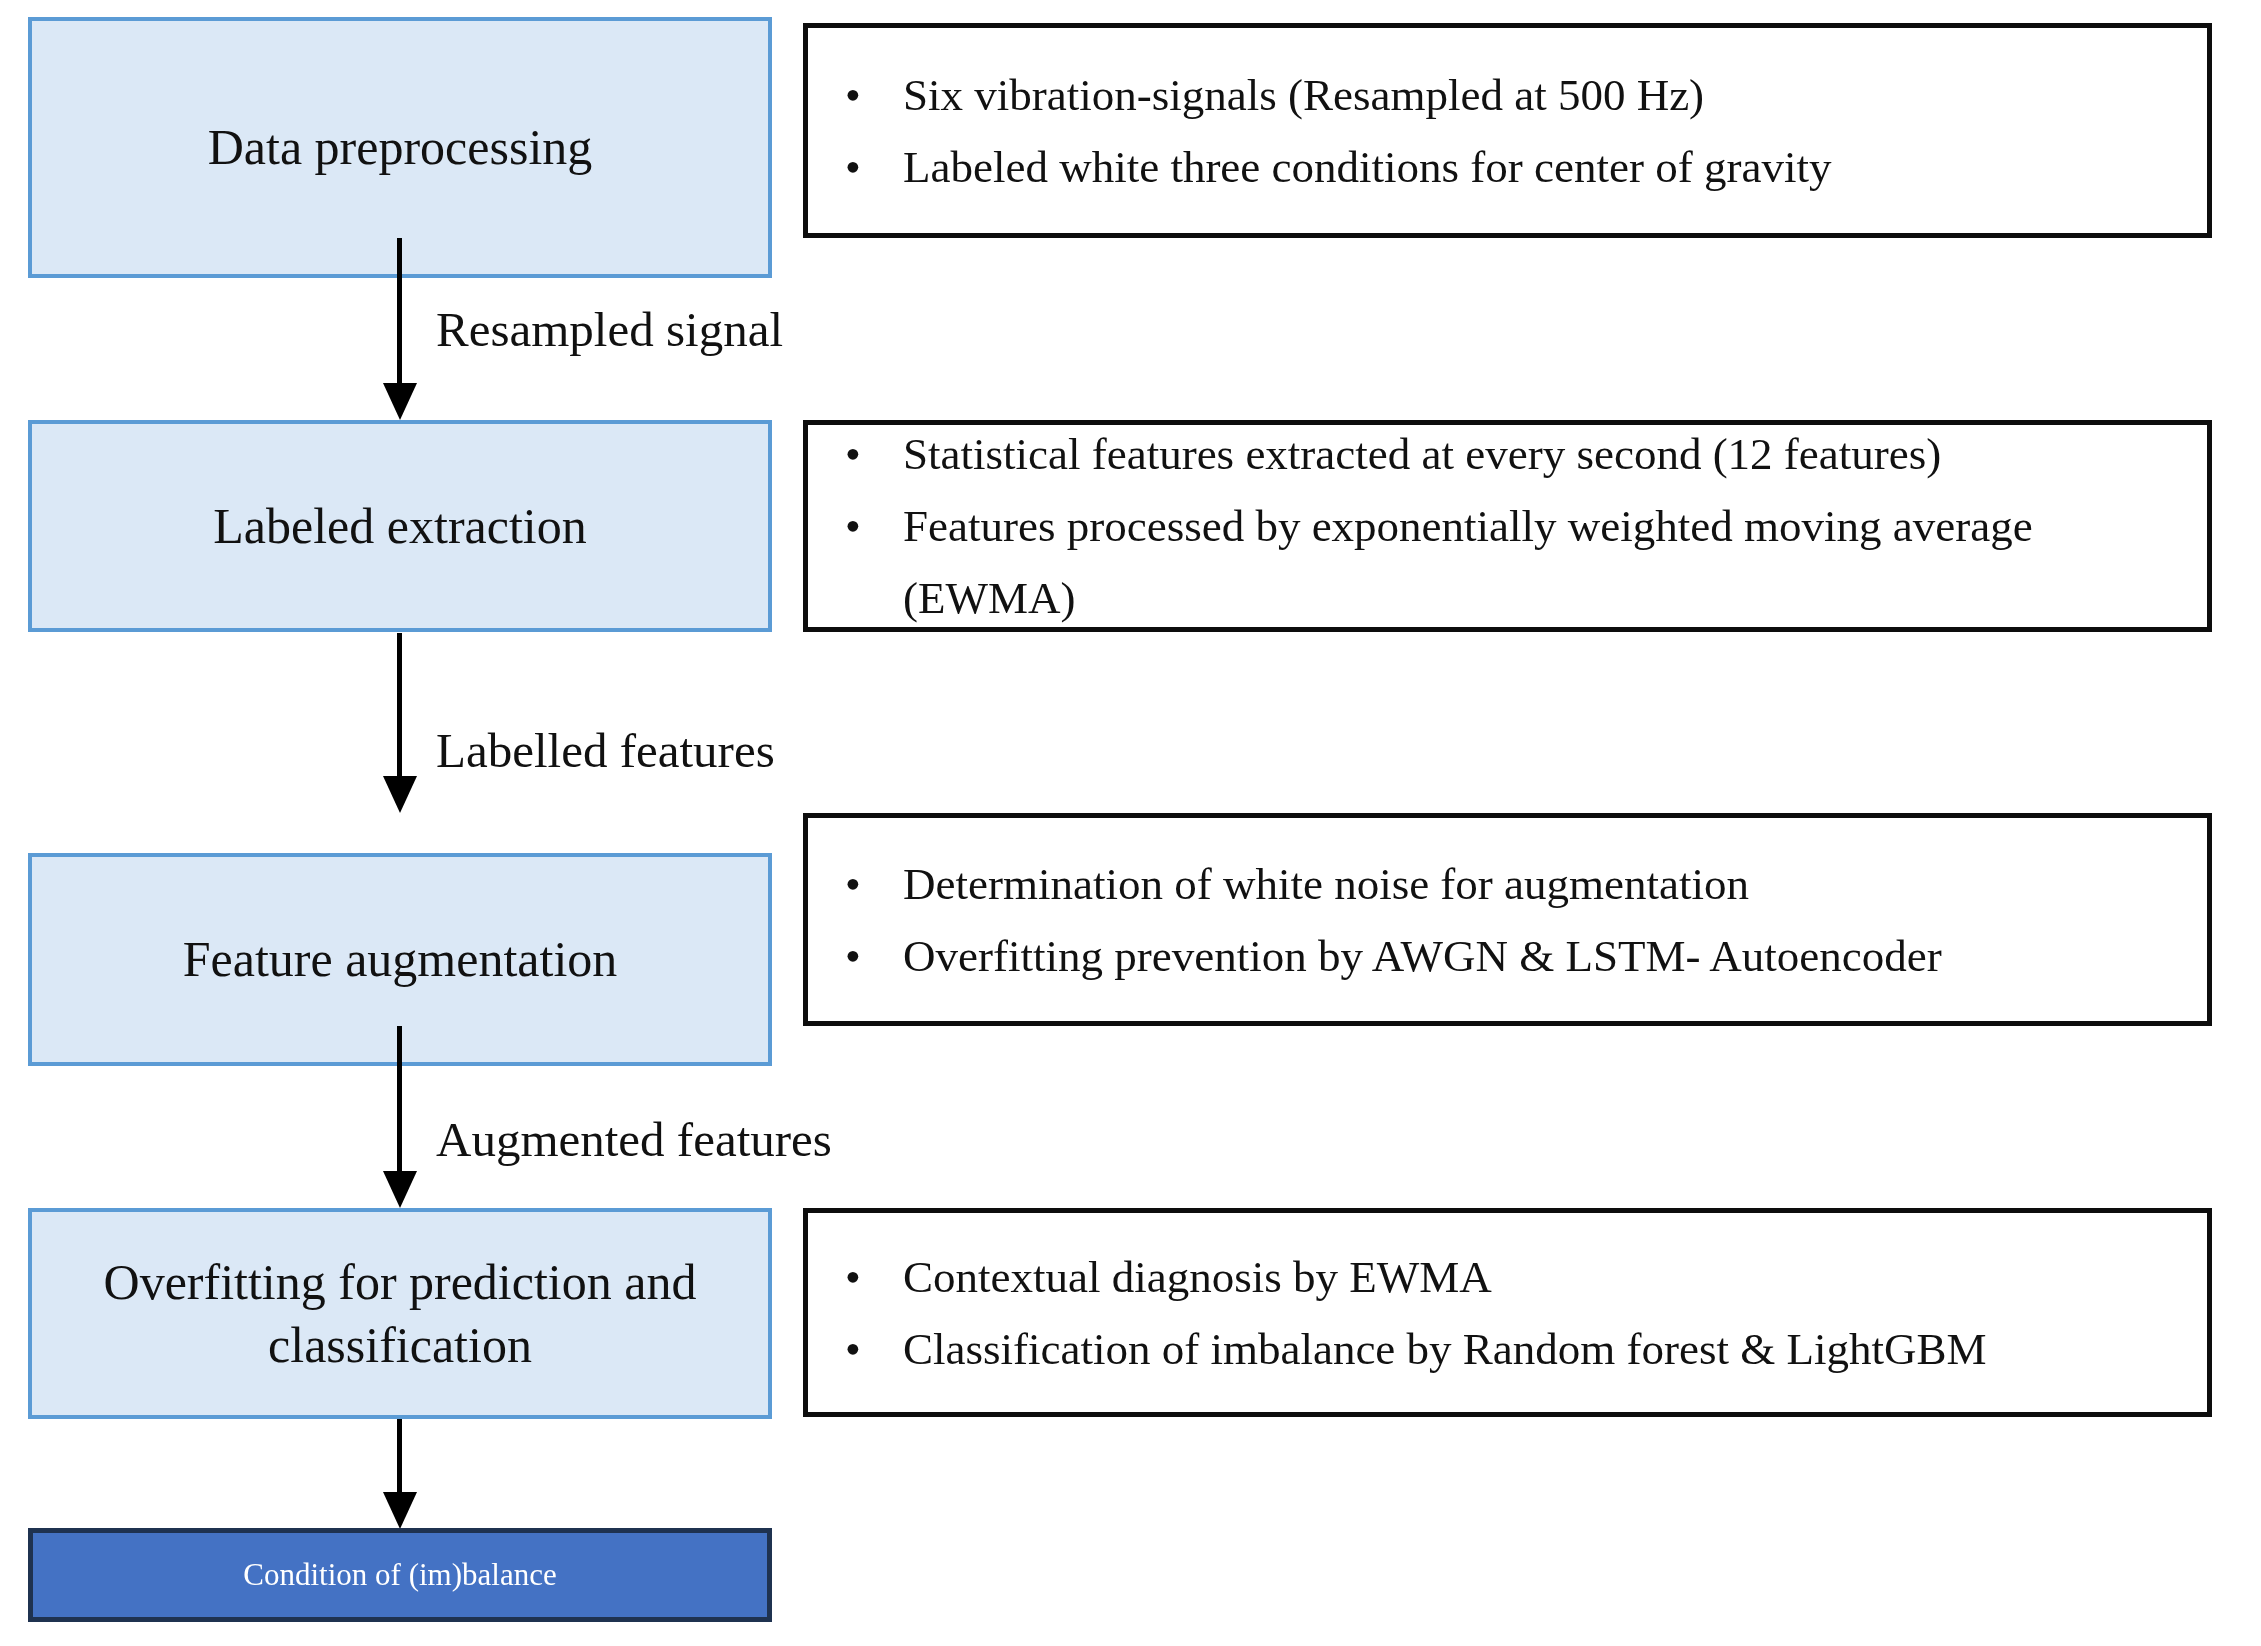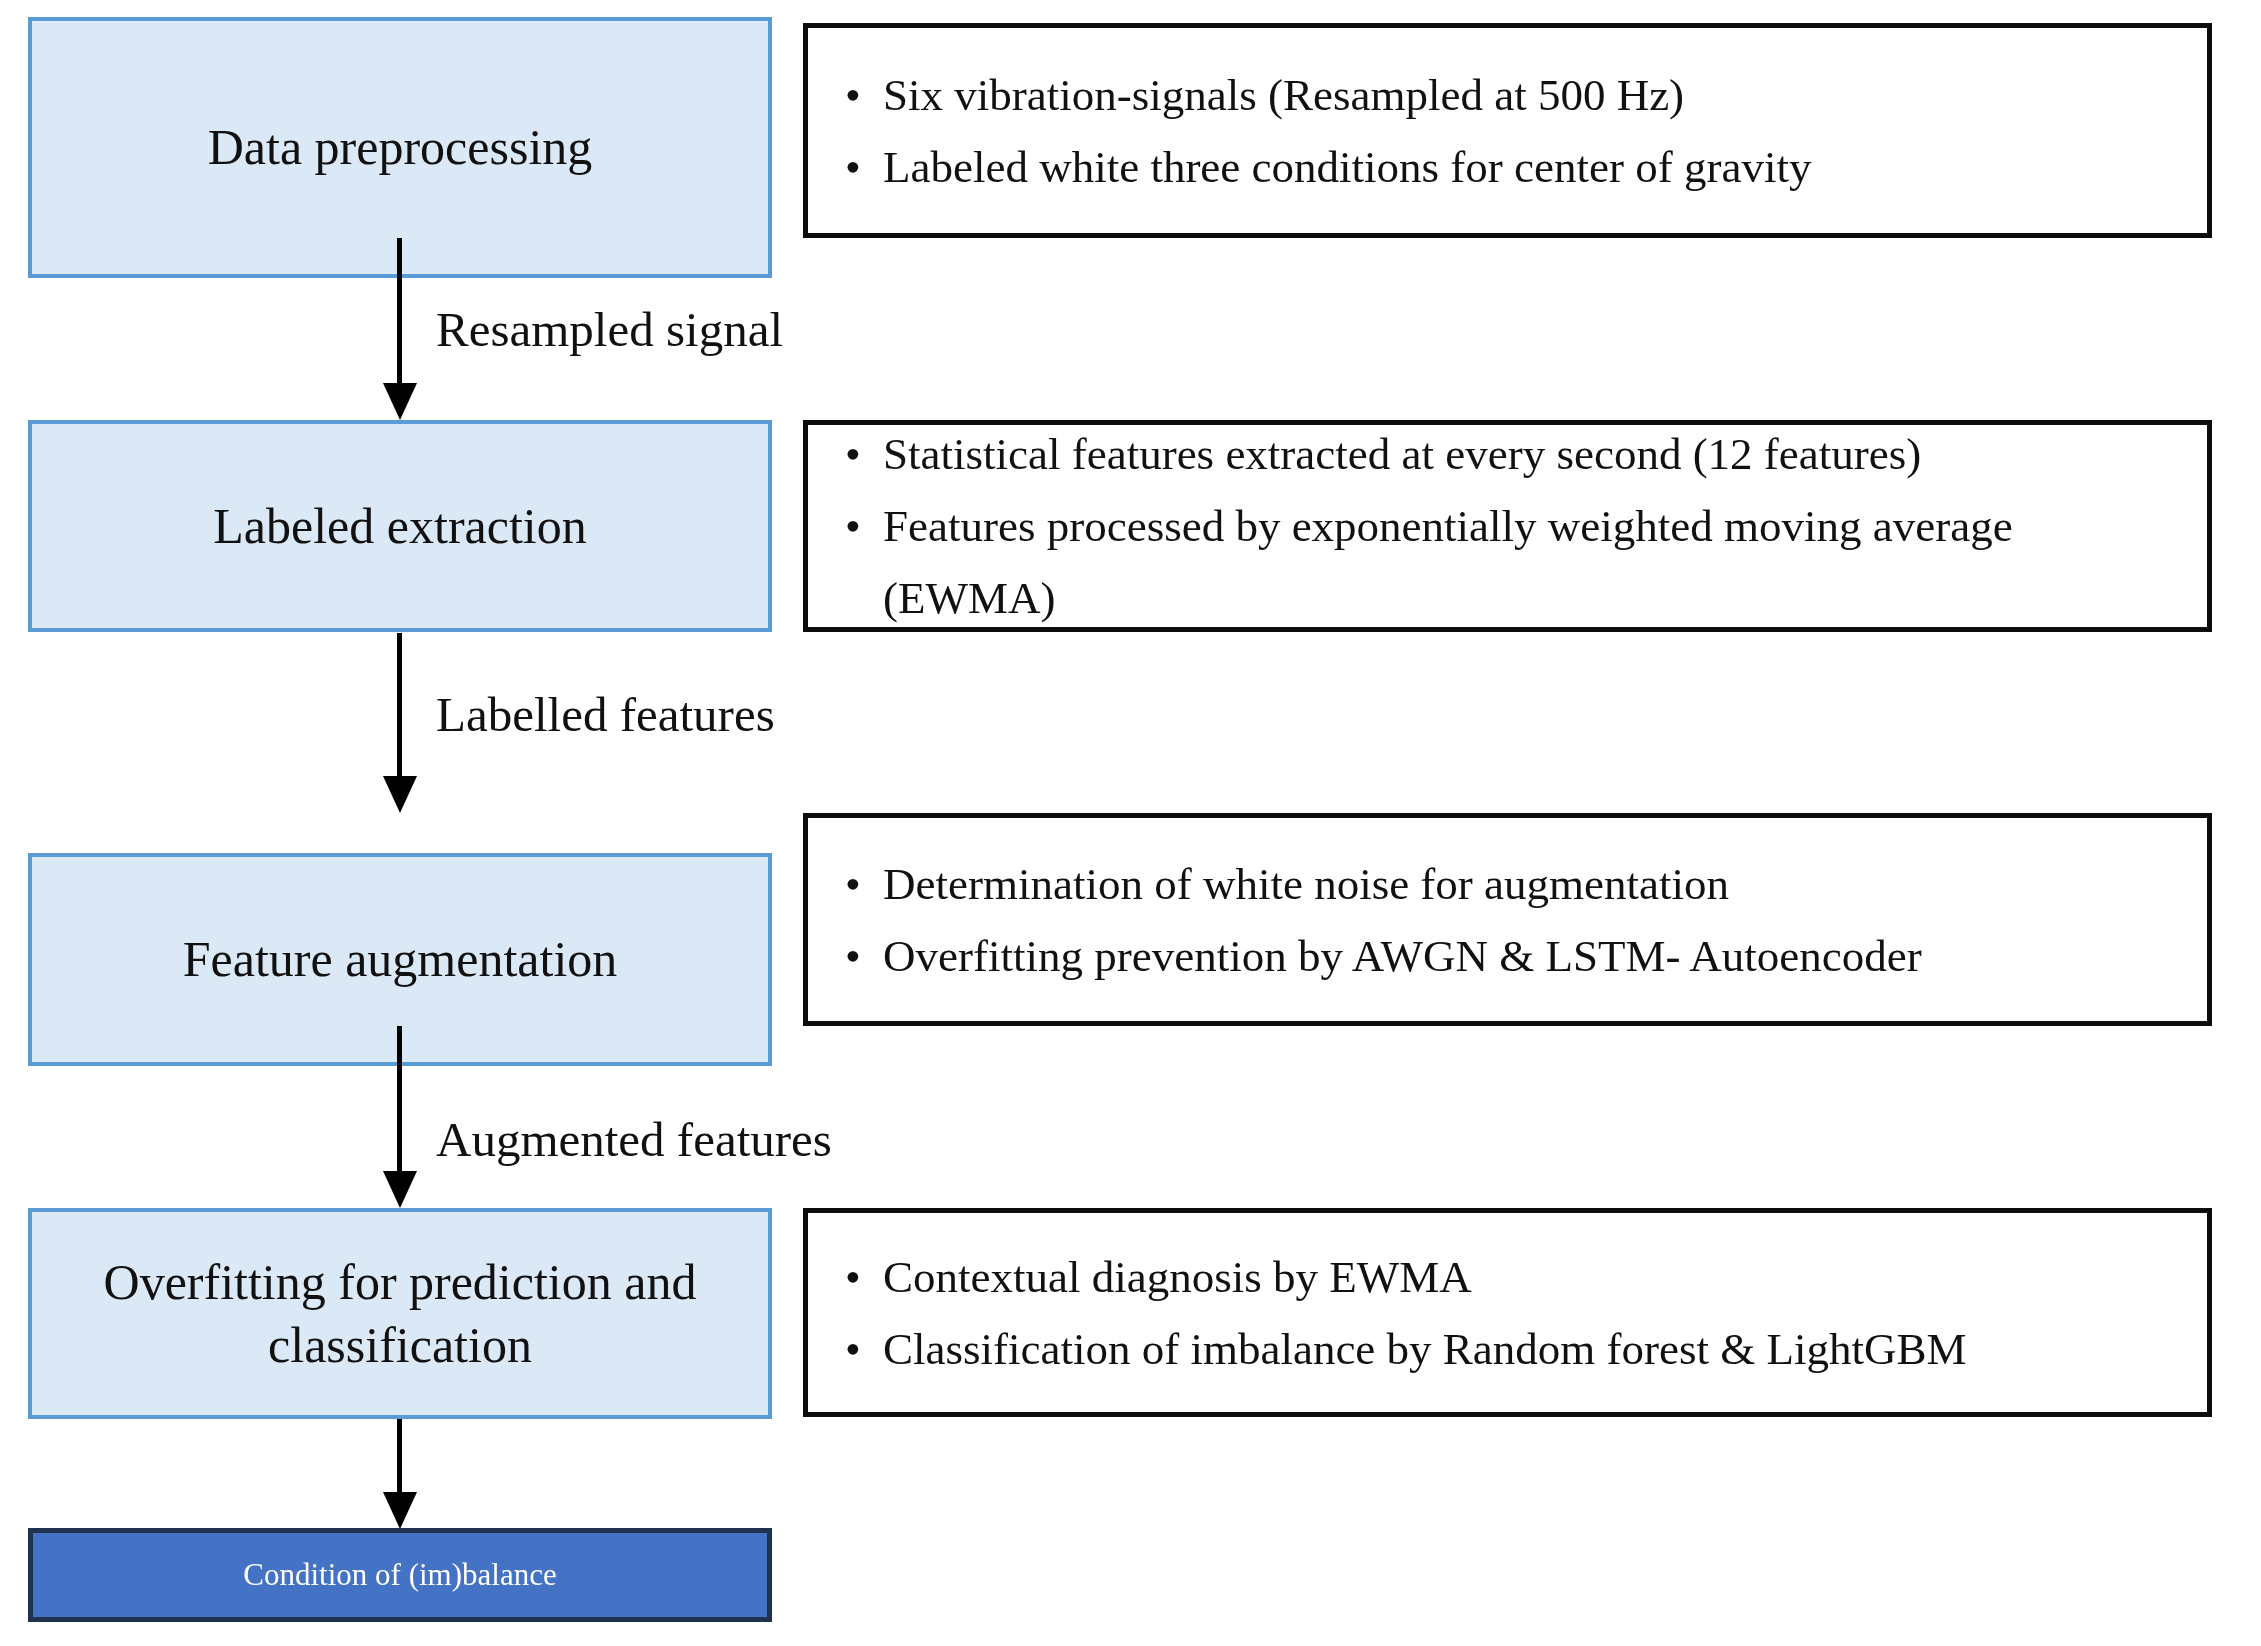--- a/index.html
+++ b/index.html
@@ -28,21 +28,21 @@
     position:absolute;left:803px;width:1409px;
     background:#ffffff;
     border:5px solid var(--detail_border,#0d0d0d);
     box-sizing:border-box;
     display:flex;flex-direction:column;justify-content:center;
     padding:8.4px 25px 8.4px 37px;
     font-size:45px;line-height:72px;
   }
   .bullet{display:flex;align-items:flex-start;}
   .bullet .marker{flex:0 0 auto;width:38px;}
-  .bullet .btext{flex:1 1 auto;}
+  .bullet .btext{flex:1 1 auto;margin-left:20px;}
 
   
   .arrow{
     position:absolute;left:381px;width:37px;
     display:flex;flex-direction:column;align-items:center;
   }
   .arrow .shaft{width:4.2px;flex:1 1 auto;background:var(--arrow,#000000);}
   .arrow .head{
     width:0;height:0;margin-top:-0.8px;
     border-left:17.6px solid transparent;
@@ -102,21 +102,21 @@
     <div class="bullet">
       <span class="marker">•</span>
       <span class="btext">Features processed by exponentially weighted moving average (EWMA)</span>
     </div>
   </div>
 
   <div class="arrow" style="top:633px;height:180px">
     <div class="shaft"></div>
     <div class="head"></div>
   </div>
-  <div class="arrow-label" style="top:688px">Labelled features</div>
+  <div class="arrow-label" style="top:724px">Labelled features</div>
 
   <div class="stage" style="top:853px;height:213px">
     <span>Feature augmentation</span>
   </div>
   <div class="detail" style="top:813px;height:213px">
     <div class="bullet">
       <span class="marker">•</span>
       <span class="btext">Determination of white noise for augmentation</span>
     </div>
     <div class="bullet">

